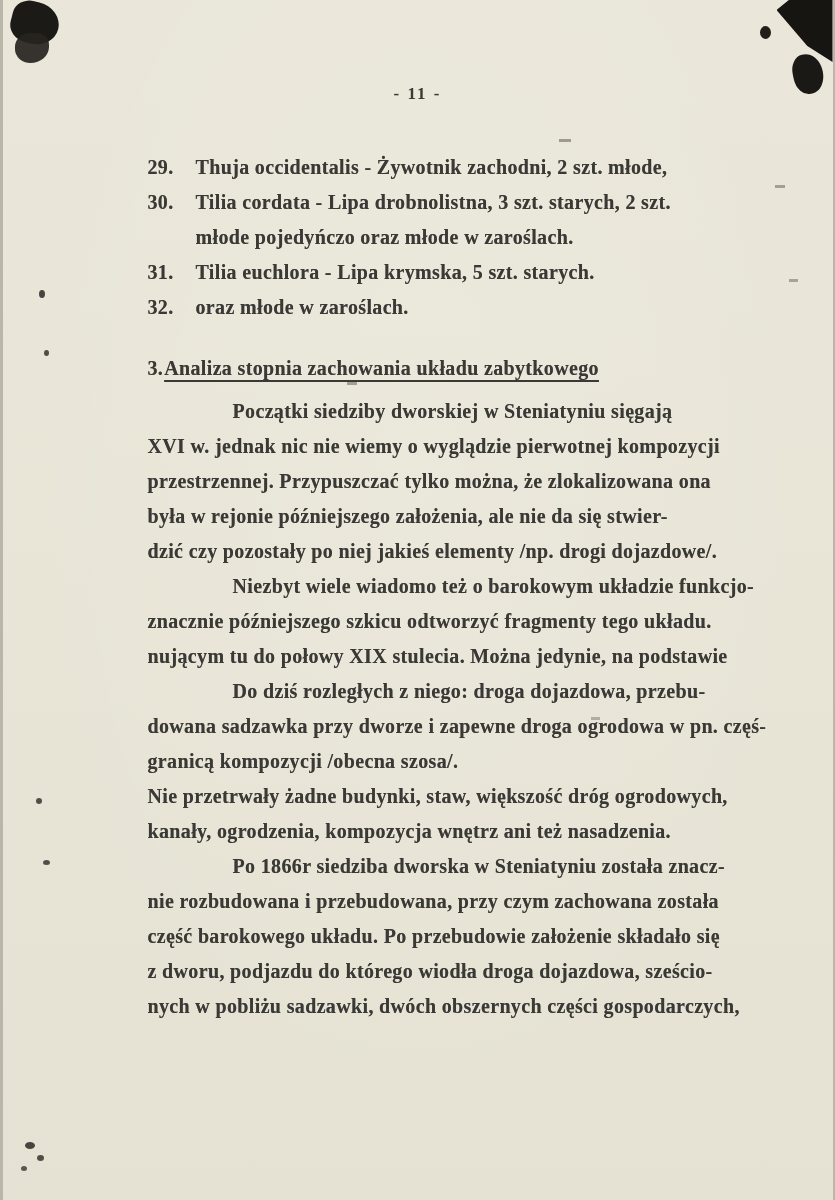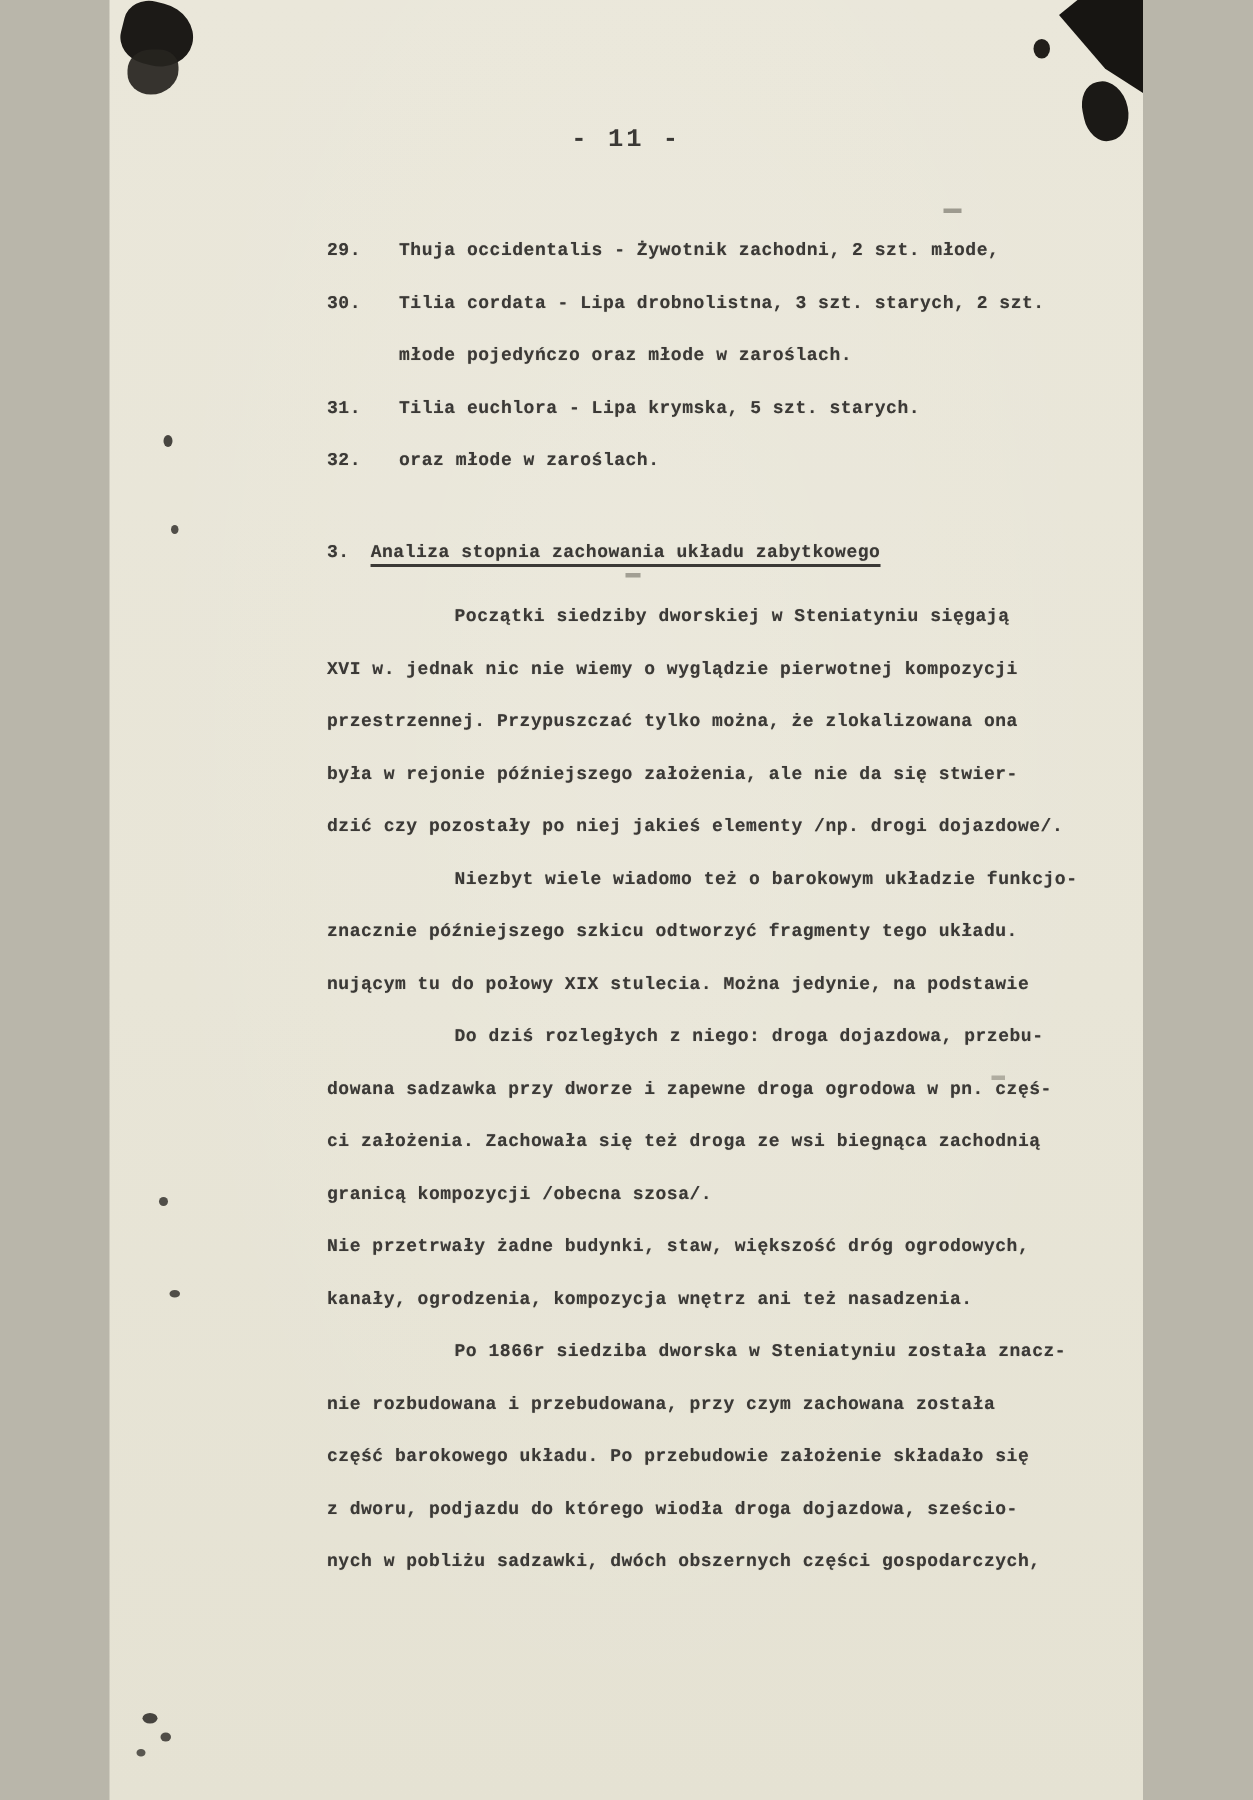--- a/index.html
+++ b/index.html
@@ -1,56 +1,56 @@
 <!DOCTYPE html>
 <html><head>
 <meta charset="utf-8">
 <style>
   html,body { margin:0; padding:0; background:#b9b6aa; }
   .page {
     position: relative;
-    width: 689px;
+    width: 830px;
     height: 1200px;
     margin: 0 auto;
     background:
       radial-gradient(ellipse at 50% 40%, rgba(255,255,255,0.10), rgba(0,0,0,0) 70%),
       linear-gradient(180deg, #eae7da 0%, #e8e5d7 55%, #e5e2d3 100%);
-    font-family: Liberation Mono, monospace;
+    font-family: Liberation Serif, serif;
     font-weight: 700;
     color: #3b3936;
     overflow: hidden;
   }
   .page-number {
     position: absolute;
     top: 84px;
     left: 0;
     width: 100%;
     text-align: center;
     font-size: 17px;
     letter-spacing: 2px;
   }
   .content {
     position: absolute;
     left: 145px;
     top: 150px;
     width: 650px;
-    font-size: 12px;
+    font-size: 20px;
     letter-spacing: 0.35px;
     line-height: 35px;
     text-shadow: 0 0 0.5px rgba(60,58,54,0.55);
   }
   .list-item { position: relative; padding-left: 48px; }
   .list-item .num { position: absolute; left: 0; top: 0; }
   .line { white-space: nowrap; }
   .heading { margin-top: 26px; margin-bottom: 8px; white-space: nowrap; }
   .heading .h-title {
     text-decoration: underline;
     text-decoration-thickness: 1.5px;
     text-underline-offset: 5px;
-    margin-left: 14px;
+    margin-left: 1px;
     text-align: center;
   }
   .para { margin: 0; }
   .para .line.first-indent { padding-left: 85px; }
 
   
   .artifact { position: absolute; pointer-events: none; }
   .a-tl1 { top: 2px; left: 8px; width: 48px; height: 42px; background:#1c1a17; border-radius: 42% 58% 55% 45%; transform: rotate(14deg); }
   .a-tl2 { top: 33px; left: 12px; width: 34px; height: 30px; background:#262420; border-radius: 50% 42% 60% 50%; opacity: .92; }
   .a-tr1 { top: 0; right: 0; width: 56px; height: 62px; background:#171512; clip-path: polygon(22% 0, 100% 0, 100% 100%, 55% 74%, 0 16%); }
@@ -130,21 +130,20 @@
 
     <div class="para">
       <div class="line first-indent">Niezbyt wiele wiadomo też o barokowym układzie funkcjo-</div>
       <div class="line">znacznie późniejszego szkicu odtworzyć fragmenty tego układu.</div>
       <div class="line">nującym tu do połowy XIX stulecia. Można jedynie, na podstawie</div>
     </div>
 
     <div class="para">
       <div class="line first-indent">Do dziś rozległych z niego: droga dojazdowa, przebu-</div>
       <div class="line">dowana sadzawka przy dworze i zapewne droga ogrodowa w pn. częś-</div>
-      <div class="line">ci założenia. Zachowała się też droga ze wsi biegnąca zachodnią</div>
       <div class="line">granicą kompozycji /obecna szosa/.</div>
     </div>
 
     <div class="para">
       <div class="line">Nie przetrwały żadne budynki, staw, większość dróg ogrodowych,</div>
       <div class="line">kanały, ogrodzenia, kompozycja wnętrz ani też nasadzenia.</div>
     </div>
 
     <div class="para">
       <div class="line first-indent">Po 1866r siedziba dworska w Steniatyniu została znacz-</div>

